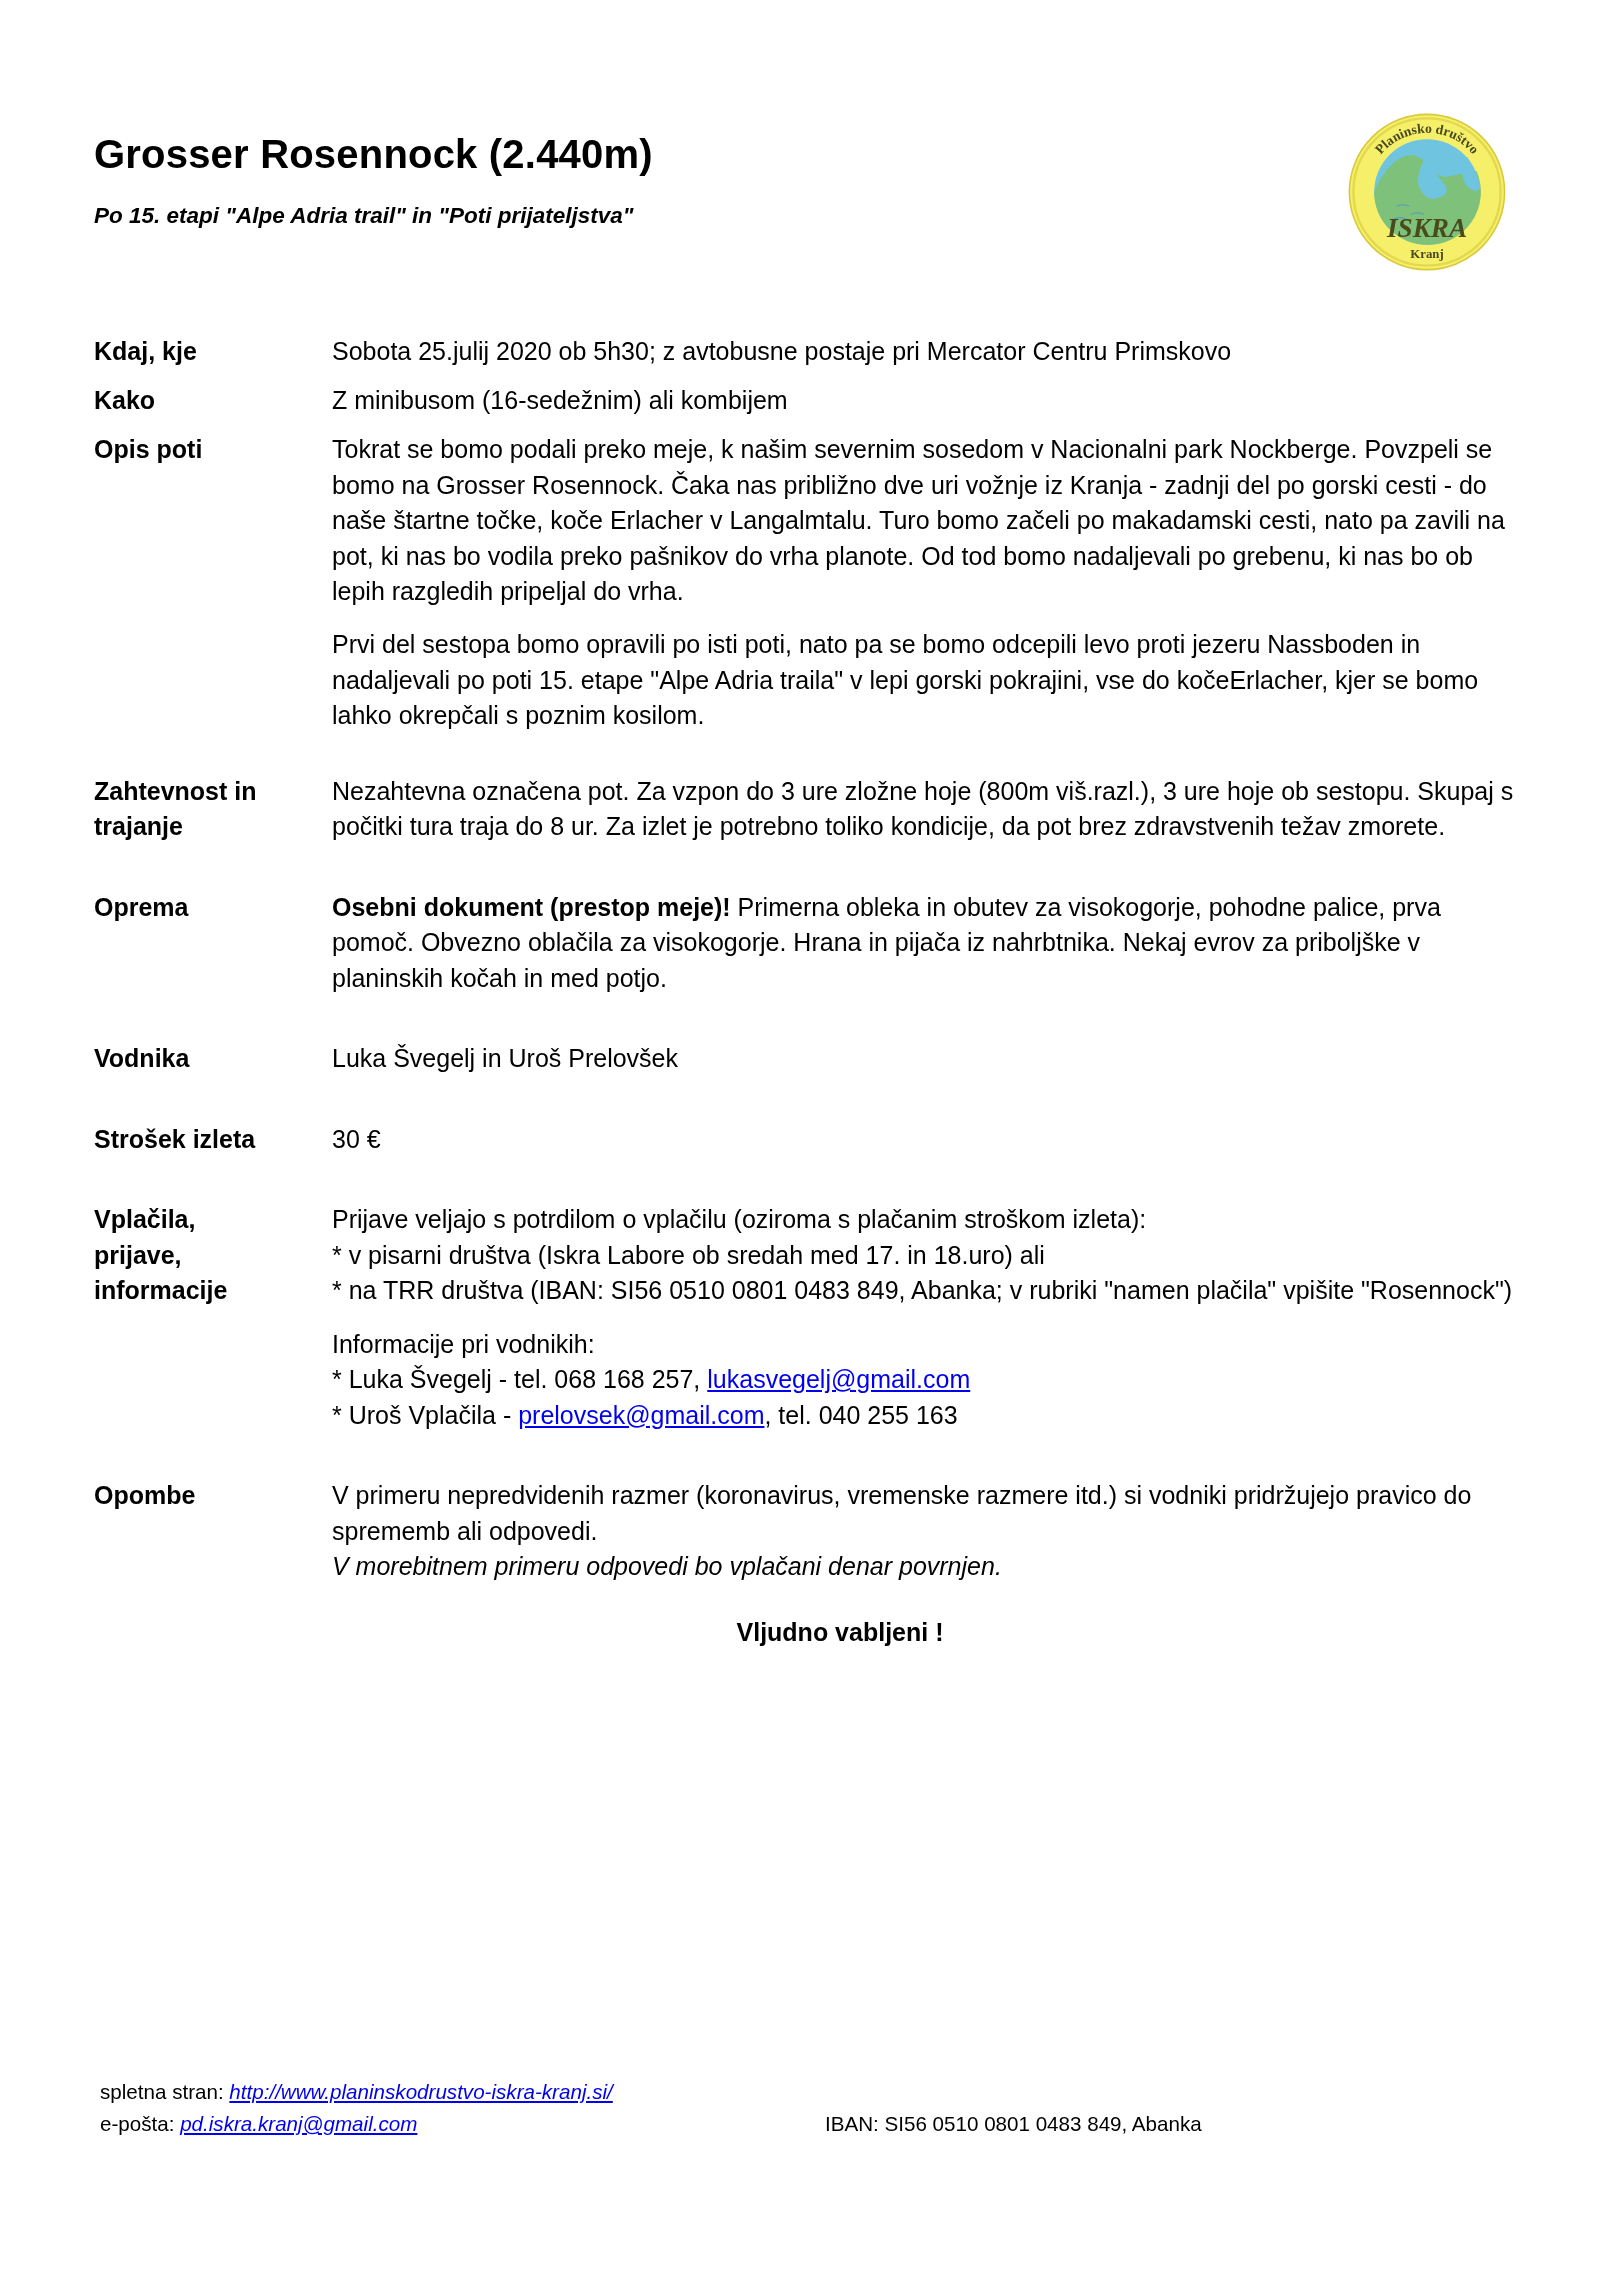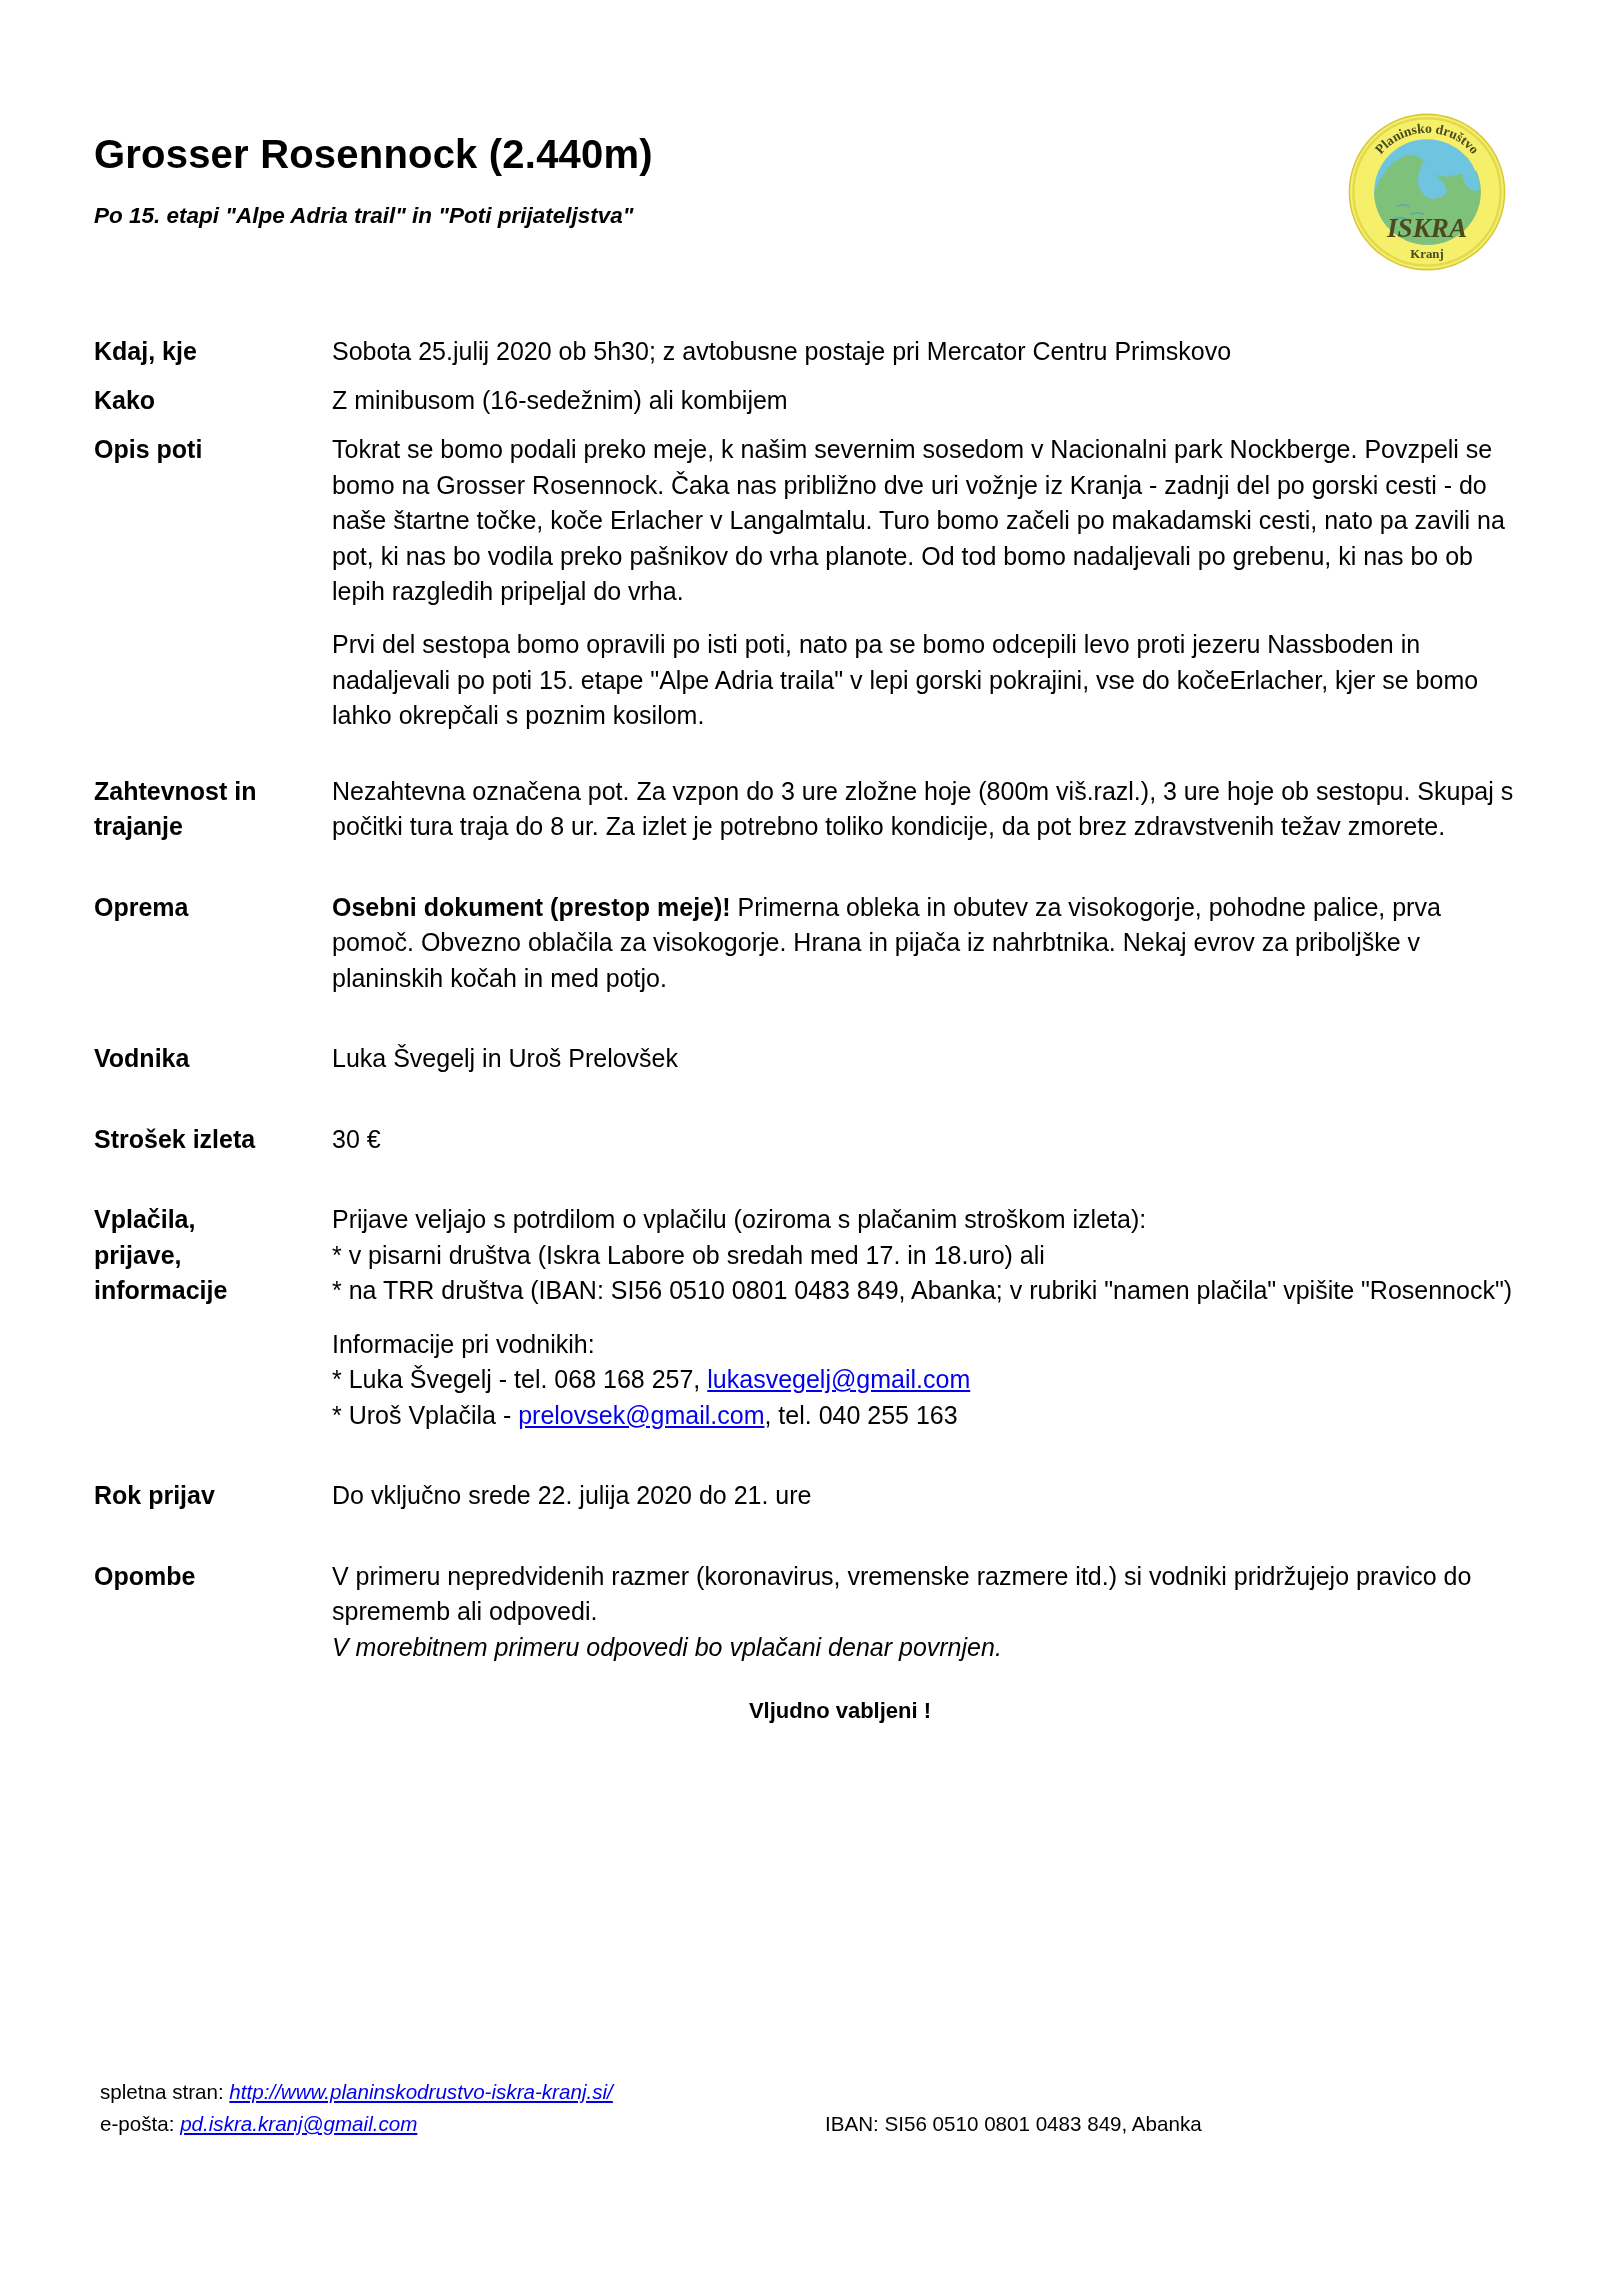--- a/index.html
+++ b/index.html
@@ -100,21 +100,21 @@
   }
   a.link-i {
     color: #0000ee;
     text-decoration: underline;
     font-style: italic;
   }
 
   
   .closing {
     text-align: center;
-    font-size: 22px;
+    font-size: 25px;
     font-weight: bold;
     margin-top: 33px;
     padding-left: 59px;
   }
 
   
   .footer {
     position: absolute;
     left: 100px;
     top: 2076px;
@@ -228,24 +228,20 @@
             <span>* na TRR društva (IBAN: SI56 0510 0801 0483 849, Abanka; v rubriki "namen plačila" vpišite "Rosennock")</span>
           </p>
           <p class="tight">
             <span>Informacije pri vodnikih:</span><br>
             <span>* Luka Švegelj - tel. 068 168 257, </span><a class="link" href="#">lukasvegelj@gmail.com</a><span></span><br>
             <span>* Uroš Vplačila - </span><a class="link" href="#">prelovsek@gmail.com</a><span>, tel. 040 255 163</span>
           </p>
         </div>
       </div>
 
-      <div class="row gap-lg">
-        <div class="row-label">Rok prijav</div>
-        <div class="row-body">Do vključno srede 22. julija 2020 do 21. ure</div>
-      </div>
 
       <div class="row">
         <div class="row-label">Opombe</div>
         <div class="row-body">
           <p class="tight">V primeru nepredvidenih razmer (koronavirus, vremenske razmere itd.) si vodniki pridržujejo pravico do sprememb ali odpovedi.</p>
           <p class="tight i">V morebitnem primeru odpovedi bo vplačani denar povrnjen.</p>
         </div>
       </div>
 
     </div>

